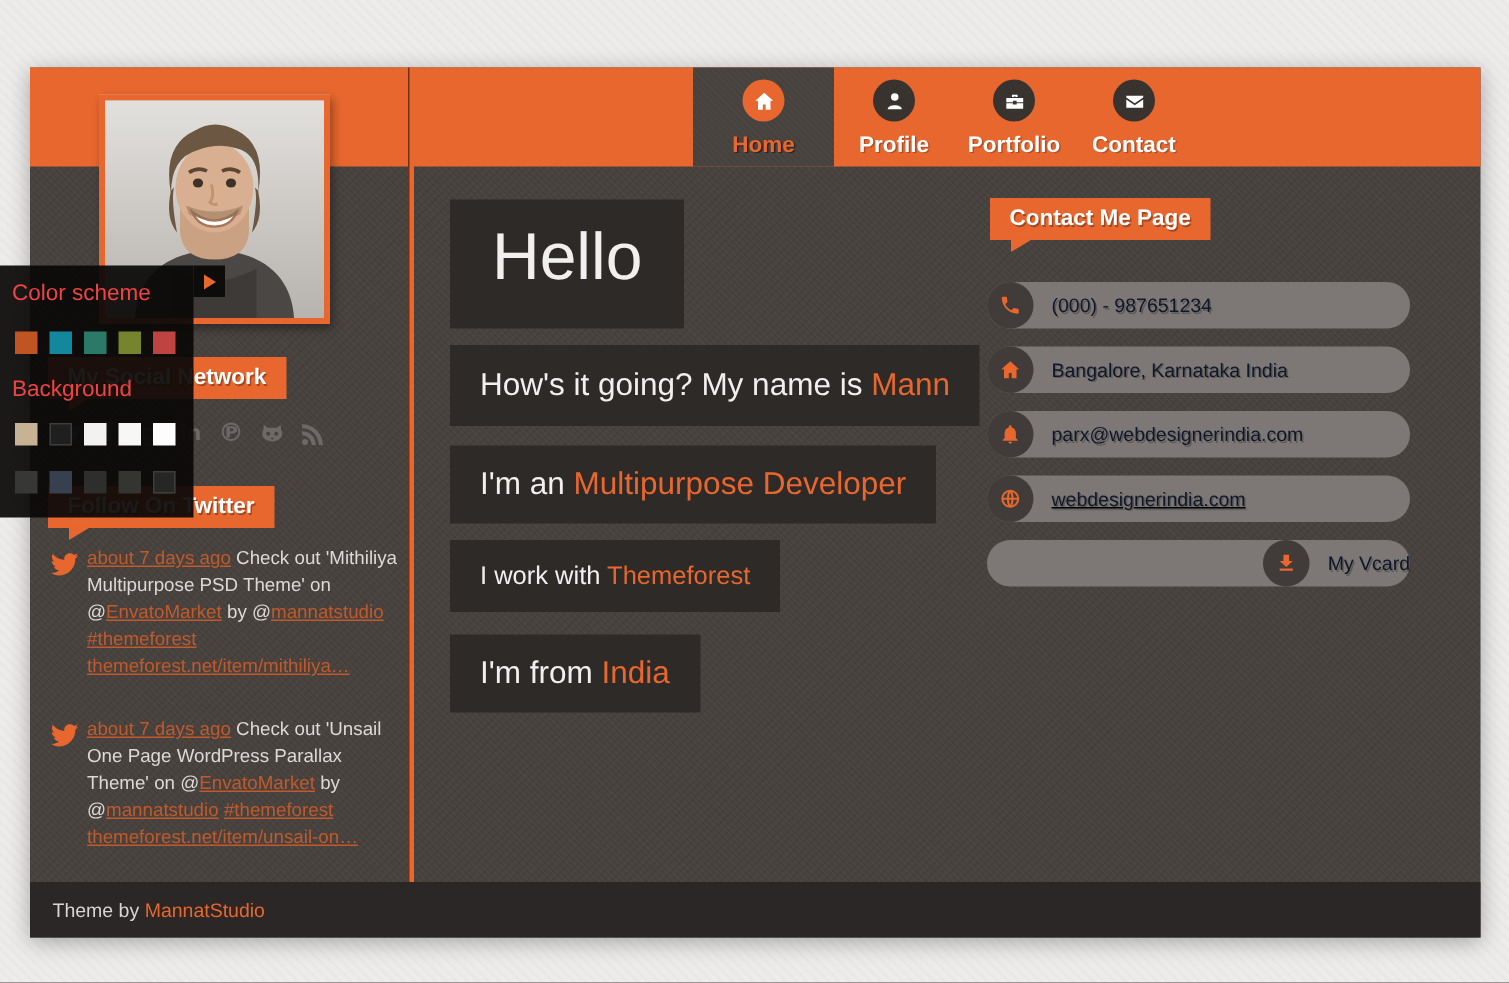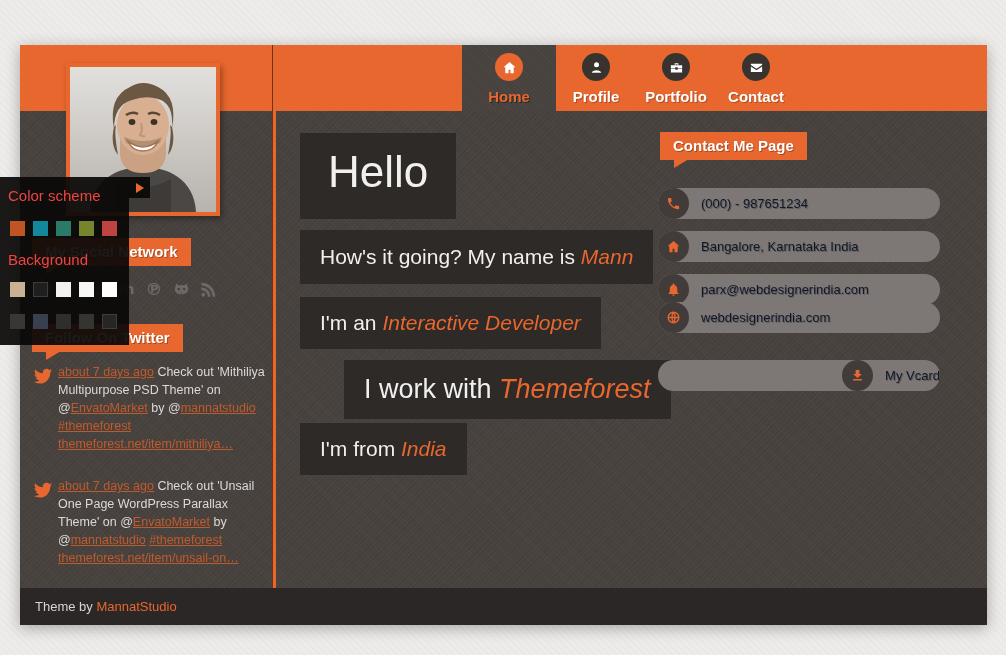--- a/index.html
+++ b/index.html
@@ -64,23 +64,23 @@
   .row-scheme { margin-top:17px; }
   .label-bg { margin-top:15px; }
   .row-bg1 { margin-top:14px; }
   .row-bg2 { margin-top:17px; }
 
   
   .hero-box { position:absolute; background:var(--box); color:#f2f0ee; white-space:nowrap; }
   .hero-xl { left:280px; top:88px; font-size:44px; padding:14px 28px 22px; }
   .hero-2 { left:280px; top:185px; font-size:21px; padding:15px 20px; }
   .hero-3 { left:280px; top:252px; font-size:21px; padding:14px 20px; }
-  .hero-4 { left:280px; top:315px; font-size:27px; padding:14px 20px;margin-left:44px; }
+  .hero-4 { left:280px; top:315px; font-size:17px; padding:14px 20px; }
   .hero-5 { left:280px; top:378px; font-size:21px; padding:14px 20px; }
-  .hero-box .accent { color:var(--accent);font-style:italic; }
+  .hero-box .accent { color:var(--accent); }
 
   
   .pill { position:absolute; left:638px; width:282px; height:31px; border-radius:16px; background:#7d7875; display:flex; align-items:center; cursor:pointer; }
   .pill-circle { width:31px; height:31px; border-radius:50%; background:#413c39; display:flex; align-items:center; justify-content:center; color:var(--accent); flex:0 0 31px; }
   .pill-circle svg { width:15px; height:15px; }
   .pill-text { color:#0f172a; font-size:13px; margin-left:12px; text-shadow:1px 1px 0 rgba(0,0,0,.25); }
 
   
   .footer { position:absolute; left:0; top:543px; width:100%; height:37px; background:#2a2726; display:flex; align-items:center; justify-content:space-between; padding:0 15px; }
   .footer, .footer span { font-size:13px; color:#d8d5d2; }
@@ -200,21 +200,21 @@
     </div>
   <div class="tweet" style="top:432px;" id="tweet1">
       <span class="tweet-bird"><svg viewBox="0 0 24 24" fill="currentColor">
           <path d="M22 5.9c-.7.3-1.5.6-2.3.7.8-.5 1.5-1.3 1.8-2.2-.8.5-1.7.8-2.6 1-.7-.8-1.8-1.3-3-1.3-2.3 0-4.1 1.8-4.1 4.1 0 .3 0 .6.1.9-3.4-.2-6.4-1.8-8.4-4.3-.4.6-.6 1.3-.6 2.1 0 1.4.7 2.7 1.8 3.4-.7 0-1.3-.2-1.9-.5v.1c0 2 1.4 3.7 3.3 4-.3.1-.7.1-1.1.1-.3 0-.5 0-.8-.1.5 1.6 2 2.8 3.8 2.8-1.4 1.1-3.2 1.8-5.1 1.8-.3 0-.7 0-1-.1 1.8 1.2 4 1.9 6.3 1.9 7.5 0 11.7-6.3 11.7-11.7v-.5c.8-.6 1.5-1.3 2.1-2.2z"></path>
         </svg></span>
       <p><span class="link">about 7 days ago</span><span> Check out 'Unsail One Page WordPress Parallax Theme' on @</span><span class="link">EnvatoMarket</span><span> by @</span><span class="link">mannatstudio</span><span> </span><span class="link">#themeforest</span><span> </span><span class="link">themeforest.net/item/unsail-on…</span></p>
     </div>
 
   <div class="hero-box hero-xl"><span>Hello</span></div>
   <div class="hero-box hero-2"><span>How's it going? My name is </span><span class="accent">Mann</span></div>
-  <div class="hero-box hero-3"><span>I'm an </span><span class="accent">Interactive Developer</span></div>
+  <div class="hero-box hero-3"><span>I'm an </span><span class="accent">Multipurpose Developer</span></div>
   <div class="hero-box hero-4"><span>I work with </span><span class="accent">Themeforest</span></div>
   <div class="hero-box hero-5"><span>I'm from </span><span class="accent">India</span></div>
 
   <div class="ribbon" style="left:640px; top:87px;">Contact Me Page</div>
   <div id="pills">
       <div class="pill" style="top: 143px;">
         <span class="pill-circle">
           <svg viewBox="0 0 24 24" fill="currentColor">
             <path d="M6.6 10.8c1.5 2.9 3.7 5.1 6.6 6.6l2.2-2.2c.3-.3.7-.4 1-.2 1.1.4 2.3.6 3.6.6.6 0 1 .4 1 1V20c0 .6-.4 1-1 1C10.6 21 3 13.4 3 4c0-.6.4-1 1-1h3.5c.6 0 1 .4 1 1 0 1.2.2 2.4.6 3.6.1.3 0 .7-.2 1z"></path>
           </svg>
@@ -230,21 +230,21 @@
         <span class="pill-text">Bangalore, Karnataka India</span>
       </div>
       <div class="pill" style="top: 229px;">
         <span class="pill-circle">
           <svg viewBox="0 0 24 24" fill="currentColor">
             <path d="M12 22c1.1 0 2-.9 2-2h-4c0 1.1.9 2 2 2zm6-6v-5c0-3.1-1.6-5.6-4.5-6.3V4c0-.8-.7-1.5-1.5-1.5s-1.5.7-1.5 1.5v.7C7.6 5.4 6 7.9 6 11v5l-2 2v1h16v-1z"></path>
           </svg>
         </span>
         <span class="pill-text">parx@webdesignerindia.com</span>
       </div>
-      <div class="pill" style="top: 257px;">
+      <div class="pill" style="top: 272px; text-decoration: underline;">
         <span class="pill-circle">
           <svg viewBox="0 0 24 24" fill="none" stroke="currentColor" stroke-width="2.2">
             <circle cx="12" cy="12" r="8.5"></circle>
             <path d="M3.5 12h17M12 3.5c3.2 3.2 3.2 13.8 0 17M12 3.5c-3.2 3.2-3.2 13.8 0 17"></path>
           </svg>
         </span>
         <span class="pill-text">webdesignerindia.com</span>
       </div>
       <div class="pill" style="top: 315px; justify-content: flex-end;">
         <span class="pill-circle">

